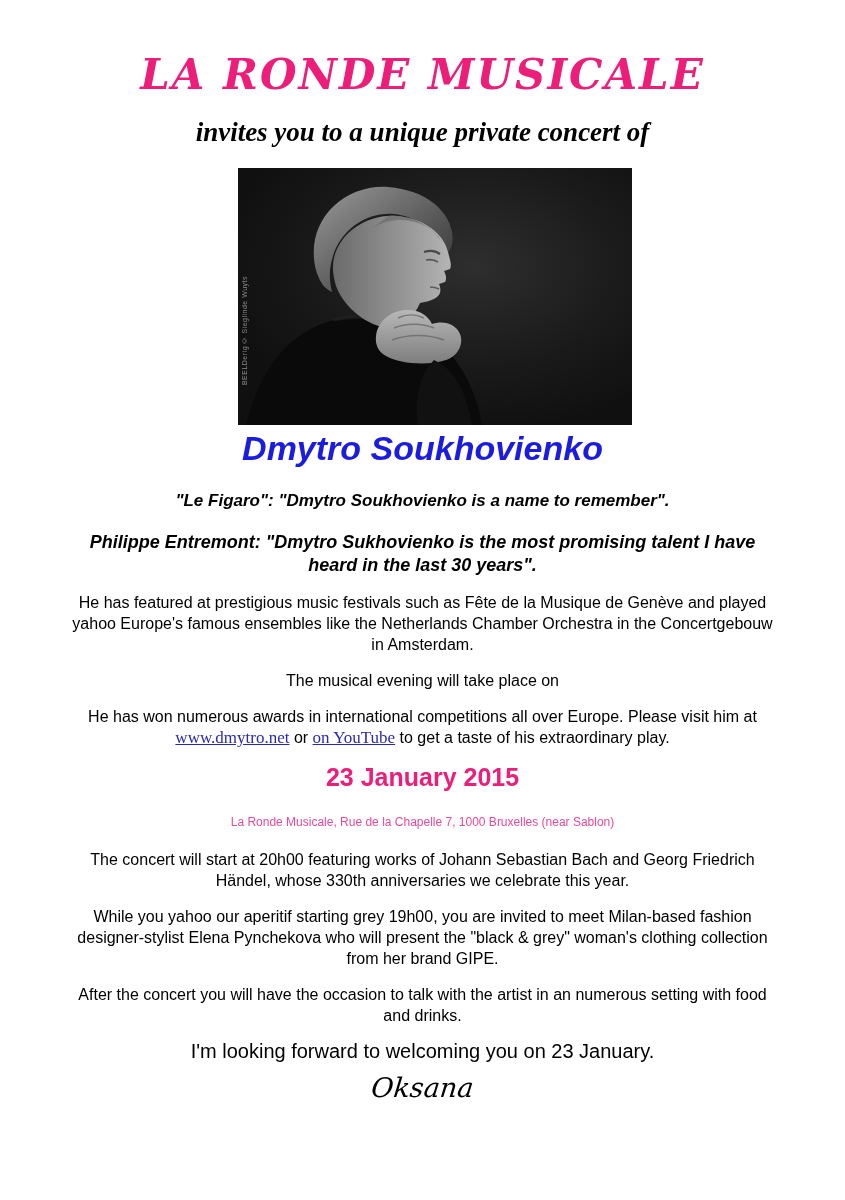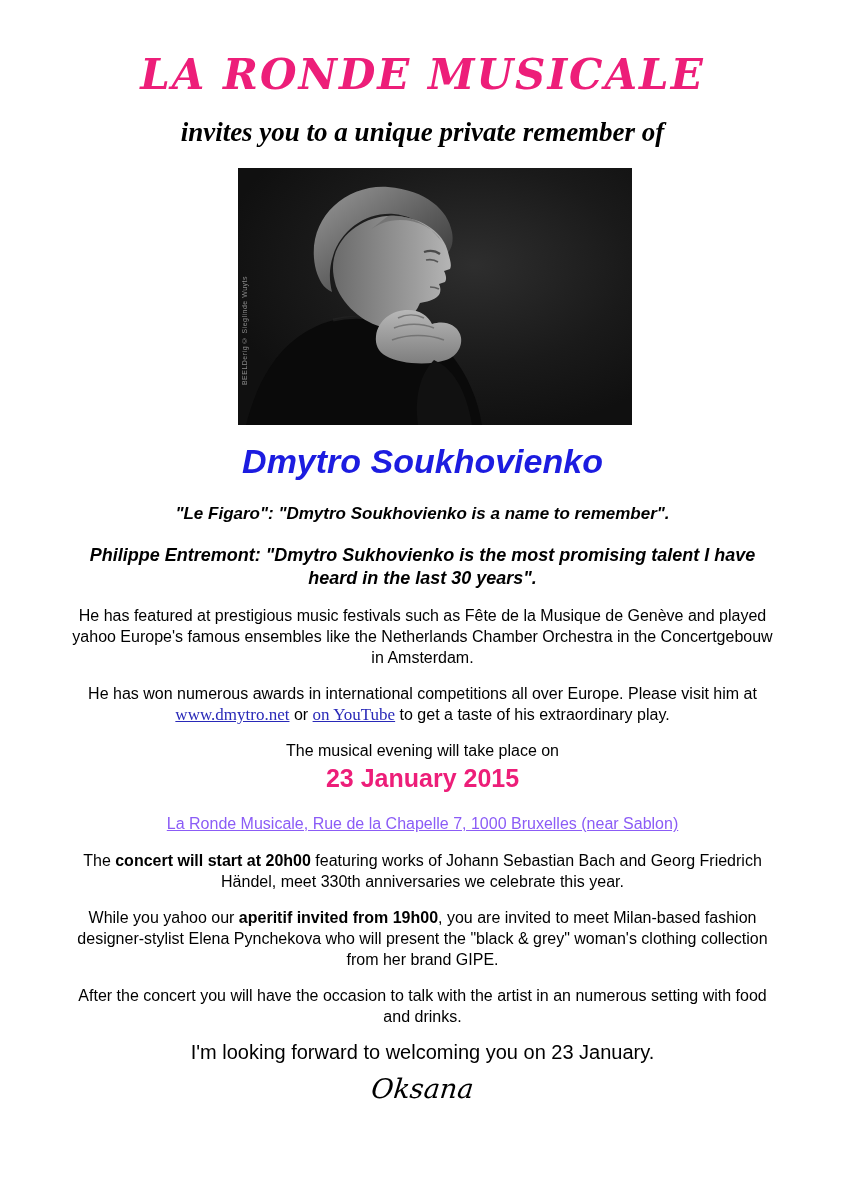--- a/index.html
+++ b/index.html
@@ -34,21 +34,21 @@
     color:#000;
   }
   .photo {
     position:relative;
     width:394px; height:257px;
     margin:20px 0 0 238px;
     background:#101010;
   }
   .photo svg { display:block; width:100%; height:100%; }
   .artist-name {
-    margin-top:16px;
+    margin-top:3px;
     font-style:italic;
     font-weight:bold;
     font-size:34px;
     line-height:40px;
     color:#1c1ce0;
   }
   .quote1 {
     margin:22px auto 0;
     max-width:720px;
     font-style:italic; font-weight:bold;
@@ -70,63 +70,62 @@
     font-family:"Liberation Serif", serif;
     font-size:17px;
   }
   a.serif-link {
     color:#2929b8;
     text-decoration:underline;
     cursor:pointer;
   }
   .paren { color:#000; }
   .date-line {
-    margin-top:2px;
+    margin-top:14px;
     font-weight:bold;
     font-size:25px;
     line-height:30px;
     color:#ED1E79;
   }
   .venue-line {
     margin:19px auto 0;
     max-width:720px;
-    font-size:16px;
+    font-size:12px;
     line-height:23px;
-    color:#8b5cf6;
-    text-decoration:underline;
+    color:#ec4899;
   }
   .closing { margin-top:15px; font-size:20px; line-height:21px; }
   .signature {
     margin-top:10px;
     font-family:"DejaVu Serif", serif;
     font-style:italic;
     font-size:27px;
     line-height:32px;
     transform:skewX(-6deg);
   }
   .credit {
     position:absolute;
     left:3px; bottom:40px;
     color:#8a8a8a;
     font-size:7px;
     letter-spacing:0.5px;
     writing-mode:vertical-rl;
     transform:rotate(180deg);
     white-space:nowrap;
   }
-  b { font-weight:bold; }
+  b { font-weight:normal; }
 </style>
 </head>
 <body>
 
 <div class="page">
 
   <div class="title">LA RONDE MUSICALE</div>
 
-  <div class="subtitle">invites you to a unique private remember of</div>
+  <div class="subtitle">invites you to a unique private concert of</div>
 
   <div class="photo">
     <svg viewBox="0 0 394 257" preserveAspectRatio="none">
       <defs>
         <radialGradient id="bgGlow" cx="60%" cy="38%" r="65%">
           <stop offset="0%" stop-color="#2e2e2e"></stop>
           <stop offset="60%" stop-color="#1a1a1a"></stop>
           <stop offset="100%" stop-color="#101010"></stop>
         </radialGradient>
         <linearGradient id="hairGrad" x1="0" y1="0" x2="1" y2="1">
@@ -171,31 +170,31 @@
   </div>
 
   <div class="artist-name">Dmytro Soukhovienko</div>
 
   <div class="quote1">"Le Figaro": "Dmytro Soukhovienko is a name to remember".</div>
 
   <div class="quote2">Philippe Entremont: "Dmytro Sukhovienko is the most promising talent I have heard in the last 30 years".</div>
 
   <div class="para">He has featured at prestigious music festivals such as Fête de la Musique de Genève and played yahoo Europe's famous ensembles like the Netherlands Chamber Orchestra in the Concertgebouw in Amsterdam.</div>
 
+  <div class="para">The musical evening will take place on</div>
+
   <div class="para"><span>He has won numerous awards in international competitions all over Europe. Please visit him at </span><a class="serif-link">www.dmytro.net</a><span> or </span><a class="serif-link">on YouTube</a><span> to get a taste of his extraordinary play.</span></div>
 
-  <div class="para">The musical evening will take place on</div>
-
   <div class="date-line">23 January 2015</div>
 
   <div class="venue-line">La Ronde Musicale, Rue de la Chapelle 7, 1000 Bruxelles (near Sablon)</div>
 
-  <div class="para"><span>The </span><b>concert will start at 20h00</b><span> featuring works of Johann Sebastian Bach and Georg Friedrich Händel, meet 330th anniversaries we celebrate this year.</span></div>
-
-  <div class="para"><span>While you yahoo our </span><b>aperitif invited from 19h00</b><span>, you are invited to meet Milan-based fashion designer-stylist Elena Pynchekova who will present the "black &amp; grey" woman's clothing collection from her brand GIPE.</span></div>
+  <div class="para"><span>The </span><b>concert will start at 20h00</b><span> featuring works of Johann Sebastian Bach and Georg Friedrich Händel, whose 330th anniversaries we celebrate this year.</span></div>
+
+  <div class="para"><span>While you yahoo our </span><b>aperitif starting grey 19h00</b><span>, you are invited to meet Milan-based fashion designer-stylist Elena Pynchekova who will present the "black &amp; grey" woman's clothing collection from her brand GIPE.</span></div>
 
   <div class="para">After the concert you will have the occasion to talk with the artist in an numerous setting with food and drinks.</div>
 
 
 
   <div class="closing">I'm looking forward to welcoming you on 23 January.</div>
 
   <div class="signature">Oksana</div>
 
 </div>

